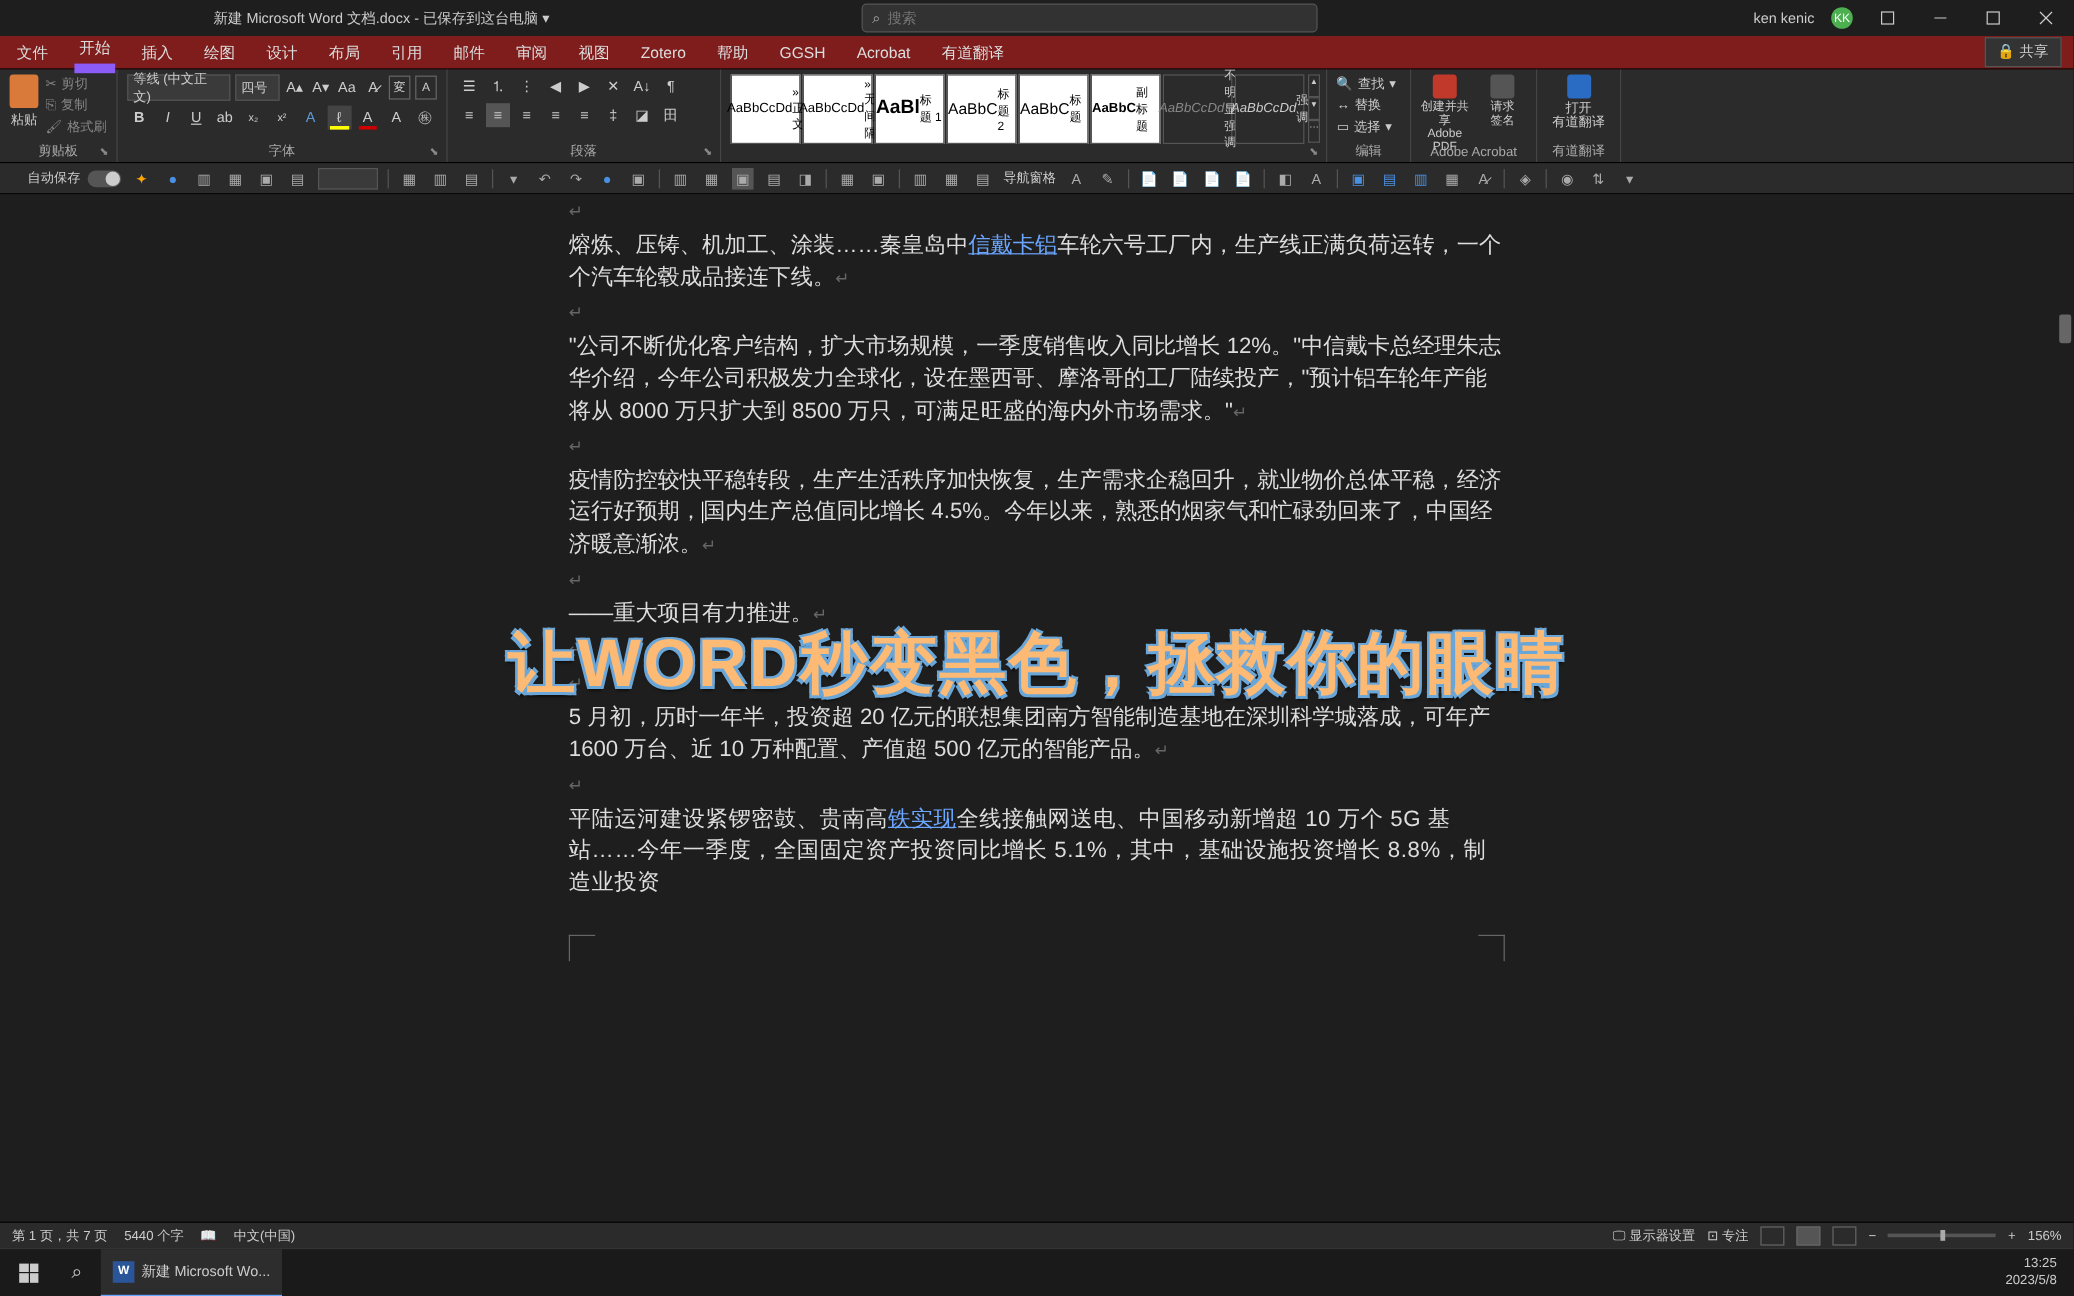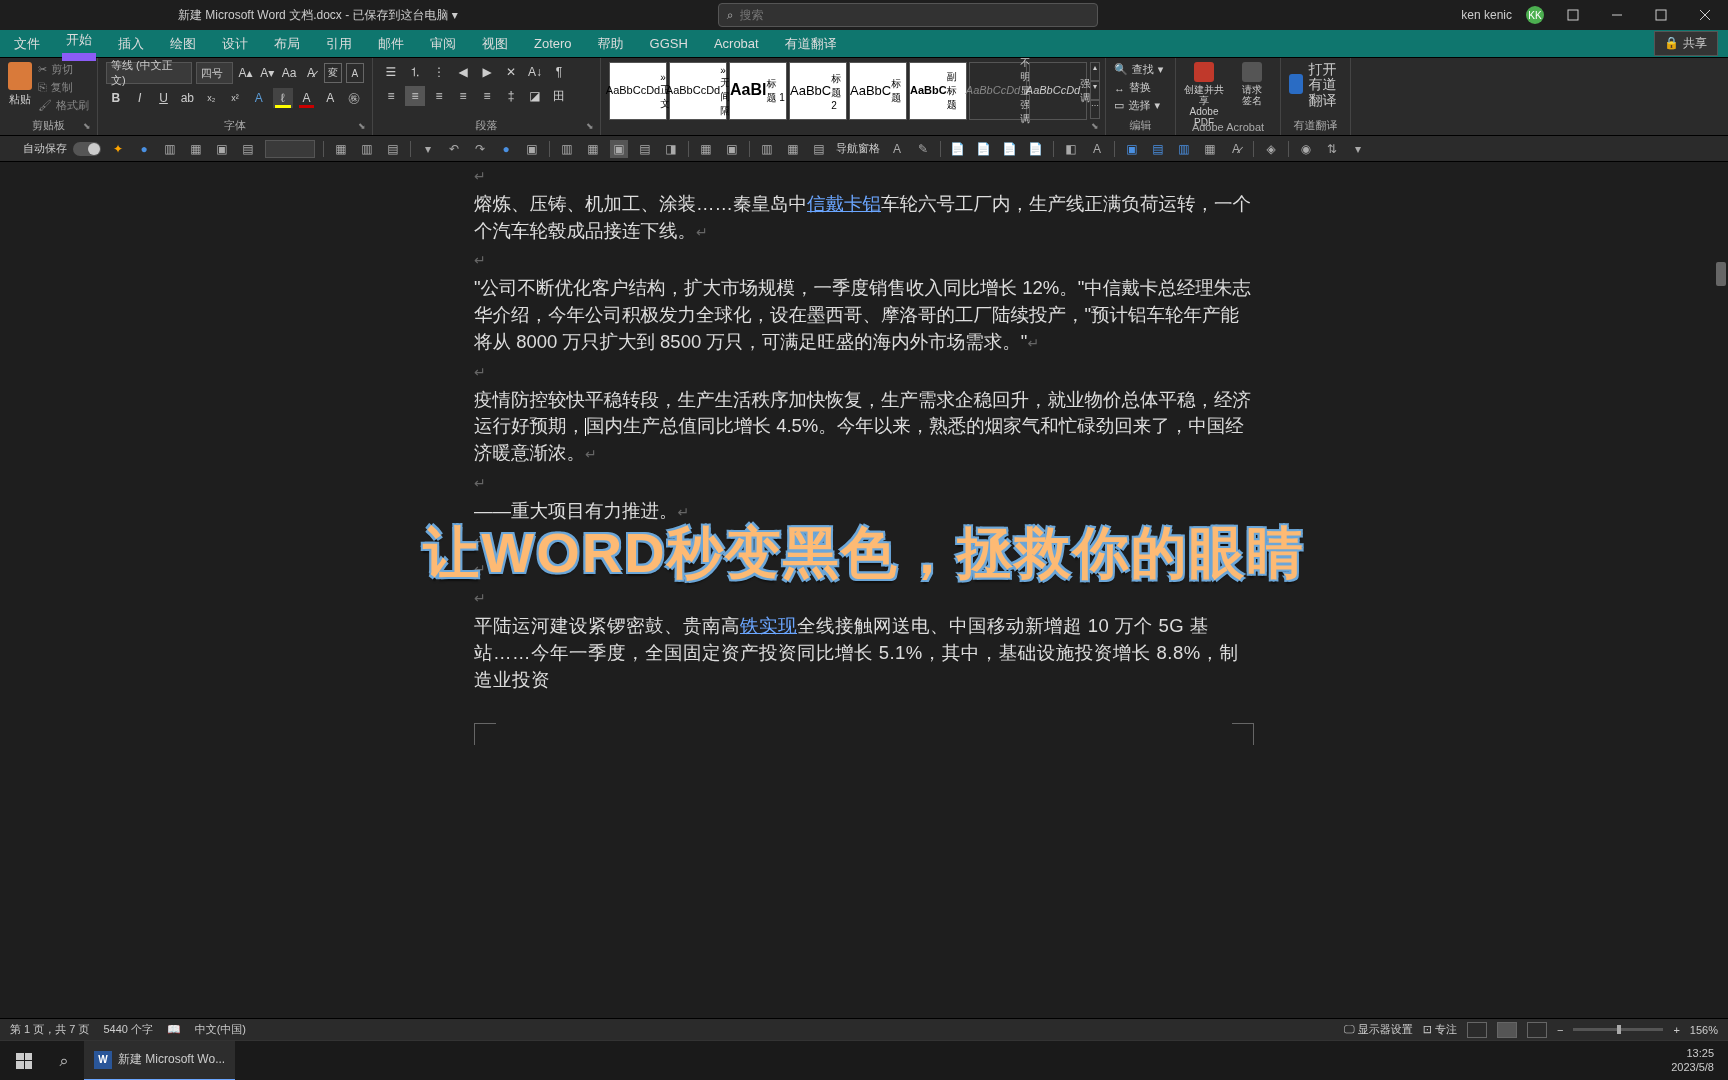--- a/index.html
+++ b/index.html
@@ -6,21 +6,21 @@
 body { background: #1e1e1e; width: 1728px; height: 1080px; overflow: hidden; color: #ccc; position: relative; }
 .title-bar { height: 30px; background: #1e1e1e; display: flex; align-items: center; padding: 0 8px; }
 .title-bar .doc-title { font-size: 12px; color: #ccc; margin-left: 170px; }
 .title-bar .search-box { margin-left: 260px; width: 380px; height: 24px; background: #323232; border: 1px solid #555; border-radius: 4px; display: flex; align-items: center; padding: 0 8px; gap: 6px; }
 .title-bar .search-box input { background: transparent; border: none; color: #aaa; font-size: 12px; flex: 1; outline: none; }
 .title-bar .right-controls { margin-left: auto; display: flex; align-items: center; gap: 14px; }
 .user-name { font-size: 12px; color: #ccc; }
 .user-avatar { width: 18px; height: 18px; border-radius: 50%; background: #4caf50; color: #fff; font-size: 10px; display: flex; align-items: center; justify-content: center; }
 .win-btn { width: 30px; height: 24px; display: flex; align-items: center; justify-content: center; color: #ccc; }
 .win-btn svg { width: 12px; height: 12px; }
-.menu-bar { height: 28px; background: #0f766e; display: flex; align-items: center; padding: 0 10px; gap: 18px; border-bottom: 1px solid #000; }
+.menu-bar { height: 28px; background: #7f1d1d; display: flex; align-items: center; padding: 0 10px; gap: 18px; border-bottom: 1px solid #000; }
 .menu-item { font-size: 13px; color: #ddd; cursor: pointer; padding: 4px 4px; }
 .menu-item.active { border-bottom: 8px solid #8b5cf6; }
 .share-btn { margin-left: auto; background: #333; padding: 3px 10px; font-size: 12px; border: 1px solid #555; }
 .ribbon { height: 78px; background: #2b2b2b; display: flex; border-bottom: 1px solid #000; }
 .ribbon-group { border-right: 1px solid #444; padding: 4px 8px 0 8px; display: flex; flex-direction: column; position: relative; }
 .group-label { position: absolute; bottom: 2px; left: 0; right: 0; text-align: center; font-size: 11px; color: #aaa; }
 .group-launcher { position: absolute; bottom: 4px; right: 4px; width: 10px; height: 10px; color: #888; font-size: 9px; }
 .clipboard-group { width: 98px; }
 .clipboard-content { display: flex; gap: 6px; }
 .paste-btn { display: flex; flex-direction: column; align-items: center; gap: 2px; color: #ccc; font-size: 11px; }
@@ -43,21 +43,21 @@
 .style-name { font-size: 10px; }
 .style-nav { width: 18px; display: flex; flex-direction: column; margin-left: 3px; }
 .style-nav div { height: 19px; border: 1px solid #555; font-size: 8px; text-align: center; }
 .editing-group { width: 70px; padding-top: 4px; }
 .editing-item { font-size: 11px; color: #ccc; display: flex; align-items: center; gap: 4px; margin-bottom: 3px; }
 .adobe-group { width: 105px; text-align: center; }
 .adobe-btns { display: flex; gap: 8px; justify-content: center; }
 .adobe-btn { display: flex; flex-direction: column; align-items: center; font-size: 10px; color: #ccc; width: 42px; }
 .adobe-icon { width: 20px; height: 20px; background: #c0392b; border-radius: 3px; margin-bottom: 2px; }
 .youdao-group { width: 70px; text-align: center; }
-.youdao-btn { display: flex; flex-direction: row; align-items: center; font-size: 14px; color: #ccc; }
+.youdao-btn { display: flex; flex-direction: column; align-items: center; font-size: 11px; color: #ccc; }
 .youdao-icon { width: 20px; height: 20px; background: #2a6cc4; border-radius: 3px; margin-bottom: 2px; }
 .quick-bar { height: 26px; background: #2b2b2b; display: flex; align-items: center; padding: 0 23px; gap: 8px; border-bottom: 1px solid #000; }
 .autosave { display: flex; align-items: center; gap: 6px; font-size: 11px; color: #ccc; }
 .toggle { width: 28px; height: 14px; border-radius: 7px; background: #555; position: relative; }
 .toggle::after { content: ''; position: absolute; right: 1px; top: 1px; width: 12px; height: 12px; border-radius: 50%; background: #ccc; }
 .qb-icon { width: 18px; height: 18px; display: flex; align-items: center; justify-content: center; color: #aaa; font-size: 12px; }
 .qb-sep { width: 1px; height: 16px; background: #555; }
 .qb-combo { width: 50px; height: 18px; background: #3a3a3a; border: 1px solid #555; }
 .nav-label { font-size: 11px; color: #ccc; }
 .doc-area { position: relative; height: calc(1080px - 30px - 28px - 78px - 26px - 22px - 40px); background: #1e1e1e; display: flex; justify-content: center; overflow: hidden; }
@@ -361,20 +361,21 @@
     <p><span class="para-mark">↵</span></p>
     <p><span>熔炼、压铸、机加工、涂装……秦皇岛中</span><span class="link-text">信戴卡铝</span><span>车轮六号工厂内，生产线正满负荷运转，一个个汽车轮毂成品接连下线。</span><span class="para-mark">↵</span></p>
     <p><span class="para-mark">↵</span></p>
     <p><span>"公司不断优化客户结构，扩大市场规模，一季度销售收入同比增长 12%。"中信戴卡总经理朱志华介绍，今年公司积极发力全球化，设在墨西哥、摩洛哥的工厂陆续投产，"预计铝车轮年产能将从 8000 万只扩大到 8500 万只，可满足旺盛的海内外市场需求。"</span><span class="para-mark">↵</span></p>
     <p><span class="para-mark">↵</span></p>
     <p><span>疫情防控较快平稳转段，生产生活秩序加快恢复，生产需求企稳回升，就业物价总体平稳，经济运行好预期，</span><span class="cursor-line"></span><span>国内生产总值同比增长 4.5%。今年以来，熟悉的烟家气和忙碌劲回来了，中国经济暖意渐浓。</span><span class="para-mark">↵</span></p>
     <p><span class="para-mark">↵</span></p>
     <p><span>——重大项目有力推进。</span><span class="para-mark">↵</span></p>
     <p><span class="para-mark">↵</span></p>
     <p><span class="para-mark">↵</span></p>
+    <p><span>5 月初，历时一年半，投资超 20 亿元的联想集团南方智能制造基地在深圳科学城落成，可年产 1600 万台、近 10 万种配置、产值超 500 亿元的智能产品。</span><span class="para-mark">↵</span></p>
     <p><span class="para-mark">↵</span></p>
     <p style="letter-spacing:0.5px"><span>平陆运河建设紧锣密鼓、贵南高</span><span class="link-text">铁实现</span><span>全线接触网送电、中国移动新增超 10 万个 5G 基站……今年一季度，全国固定资产投资同比增长 5.1%，其中，基础设施投资增长 8.8%，制造业投资</span></p>
     <div class="page-break">
       <div class="page-corner tl"></div>
       <div class="page-corner tr"></div>
     </div>
   </div>
   <div class="scroll-track">
     <div class="scroll-thumb"></div>
   </div>

